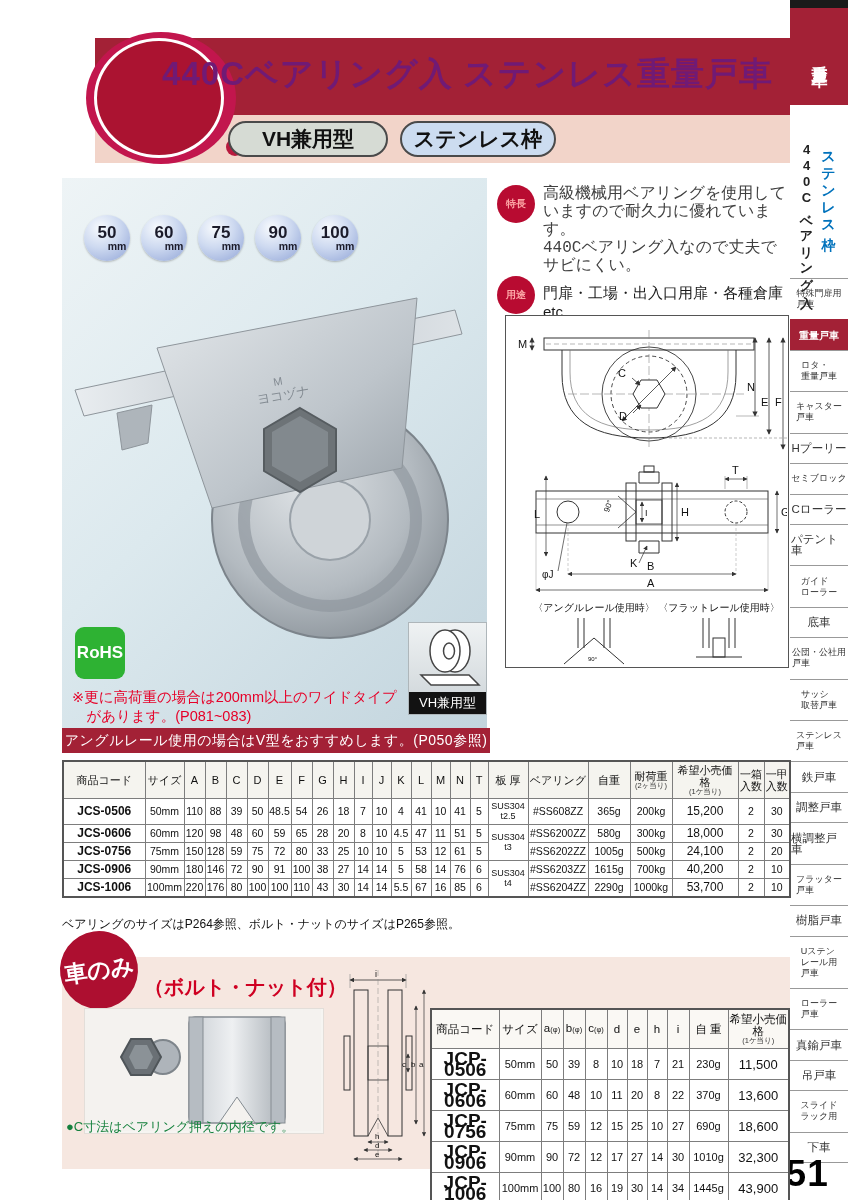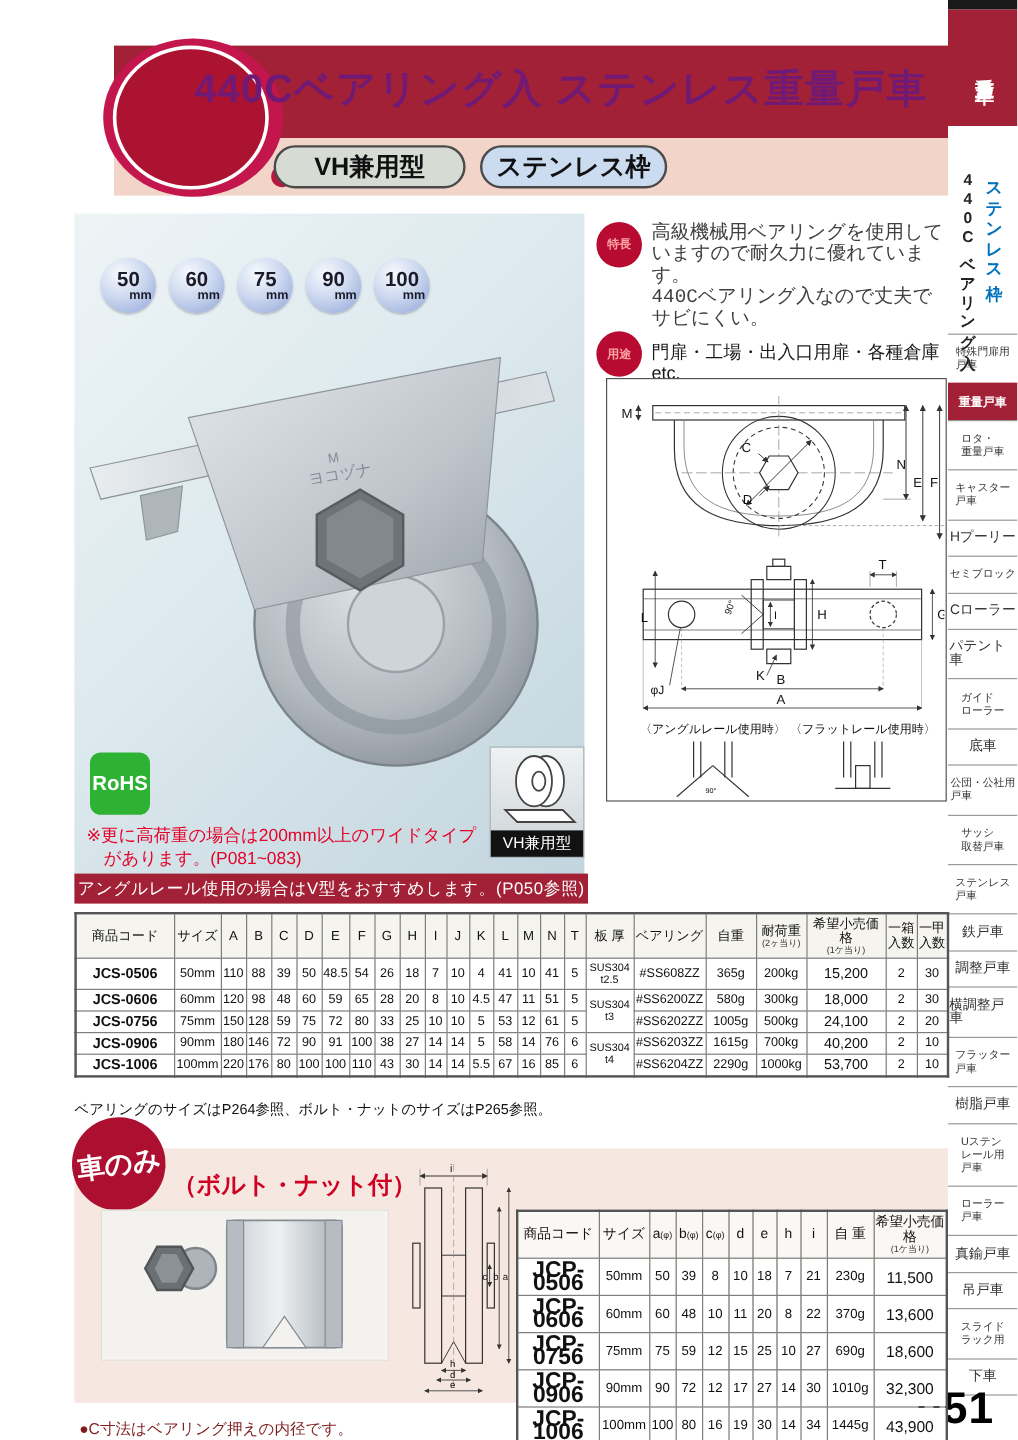--- a/index.html
+++ b/index.html
@@ -73,21 +73,21 @@
   td.code{font-weight:bold;font-size:12px;}
   td.price{font-size:12px;}
   td.plate{font-size:9px;line-height:9.5px;}
   .tbl-note{position:absolute;left:62px;top:916px;font-size:12px;color:#111;}
   
   .pink-panel{position:absolute;left:62px;top:957px;width:728px;height:212px;background:#f6e7e0;}
   .wheel-circle{position:absolute;left:60px;top:931px;width:78px;height:78px;border-radius:50%;background:#ad0f30;
       color:#fff;font-size:23px;font-weight:bold;display:flex;align-items:center;justify-content:center;transform:rotate(-8deg);}
   .bolt-label{position:absolute;left:144px;top:974px;color:#cf0022;font-weight:bold;font-size:20px;}
   .photo-box{position:absolute;left:84px;top:1008px;width:238px;height:124px;background:#f6f5f2;border:1px solid #e3ded9;}
-  .c-note{position:absolute;left:66px;top:1182px;font-size:13px;color:#7f1d1d;}
+  .c-note{position:absolute;left:66px;top:1118px;font-size:13px;color:#15803d;}
   .ws-diagram{position:absolute;left:328px;top:966px;width:100px;height:198px;}
   .sub-wrap{position:absolute;left:430px;top:1008px;width:358px;}
   .sub-wrap th{font-size:11.5px;background:#faf8f4;padding:3px 0;}
   .sub-wrap td{font-size:11px;padding:4px 0;}
   .sub-wrap td.code{font-size:19px;}
   .sub-wrap td.price{font-size:13px;text-align:center;}
   svg text{font-family:"Liberation Sans","DejaVu Sans",sans-serif;}
 </style>
 </head>
 <body>

